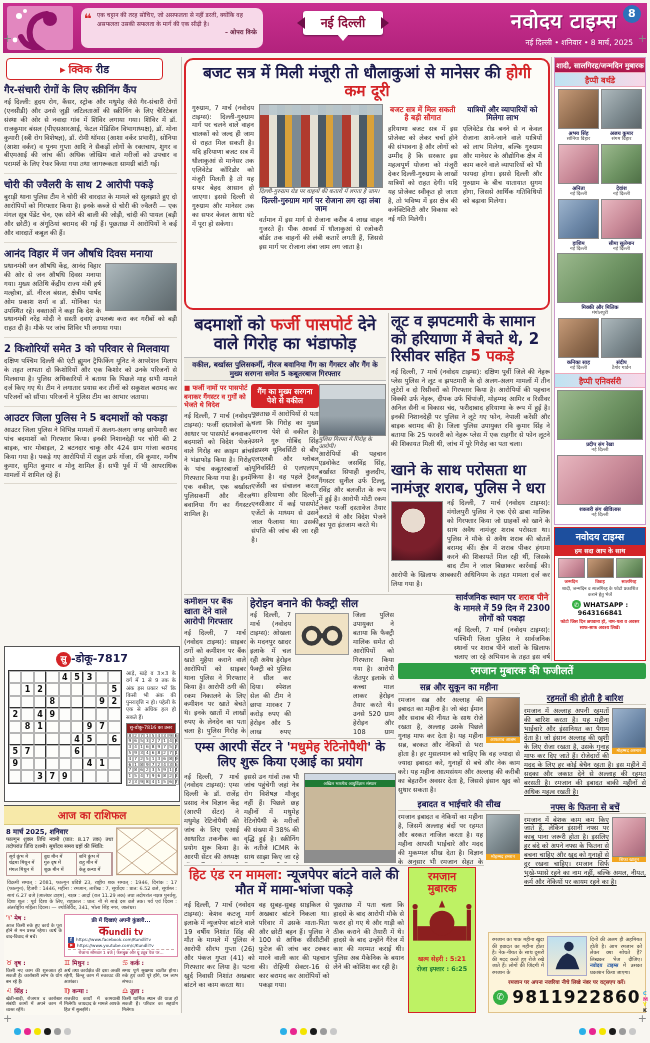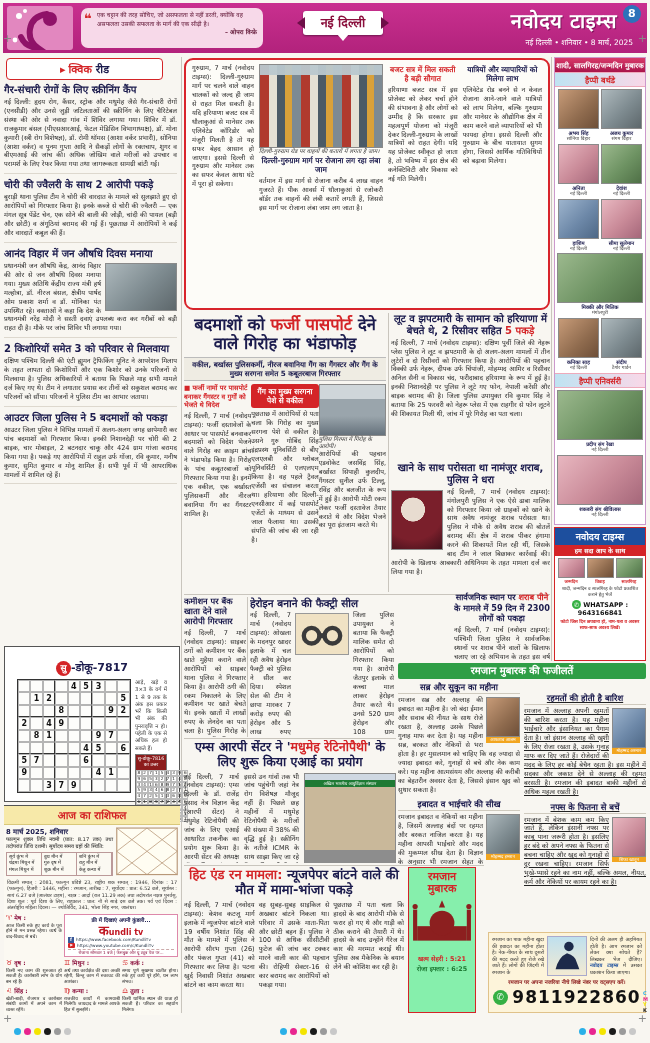--- a/index.html
+++ b/index.html
@@ -41,21 +41,21 @@
   .vr{position:absolute;width:1px;background:#c9c5bd;}
   .hr{position:absolute;height:1px;background:#c9c5bd;}
   
   .qr{left:4px;top:57px;width:176px;height:588px;overflow:hidden;padding-right:3px;box-sizing:border-box;}
   .qr-head{border:1.5px solid #d42427;border-radius:4px;padding:2px 6px;font-size:11px;font-weight:bold;margin:1px 14px 4px 2px;text-align:center;background:#fff;}
   .qr-head .flag{color:#d42427;margin-right:3px;}
   .qr-art{margin-bottom:5px;border-bottom:1px solid #ddd8ce;padding-bottom:4px;}
   .qr-art h3{margin:0 0 2px;font-size:10px;}
   .qr-photo{float:right;width:72px;height:48px;margin:1px 0 2px 4px;}
   
-  .sud{left:4px;top:646px;width:176px;height:156px;border:1px solid #555;background:#fff;box-sizing:border-box;padding:12px;}
+  .sud{left:4px;top:646px;width:176px;height:156px;border:1px solid #555;background:#fff;box-sizing:border-box;padding:3px;}
   .sud-title{text-align:center;font-weight:bold;font-size:11px;color:#1b1b4d;margin-bottom:3px;}
   .sud-su{display:inline-block;background:#d42427;color:#fff;border-radius:50%;width:15px;height:15px;line-height:15px;font-size:9px;}
   .su-grid{display:grid;grid-template-columns:repeat(9,12.4px);grid-auto-rows:12.4px;border:1.5px solid #333;float:left;}
   .su-cell{border:0.5px solid #b5b5b5;font-size:8px;font-weight:bold;color:#111;display:flex;align-items:center;justify-content:center;background:#fdfdfb;}
   .su-cell.br{border-right:1.5px solid #333;}
   .su-cell.bb{border-bottom:1.5px solid #333;}
   .sud-side{margin-left:118px;font-size:5.4px;line-height:1.35;text-align:justify;color:#333;}
   .ans-box{margin-top:2px;border:1px solid #777;}
   .ans-head{background:#8c1c1c;color:#fff;font-size:4.8px;text-align:center;padding:1px 0;}
   .sa-grid{display:grid;grid-template-columns:repeat(9,5.8px);grid-auto-rows:5.8px;}
@@ -99,21 +99,21 @@
   .crime h1{margin:0;font-size:16.5px;text-align:center;line-height:1.12;}
   .cs-deck{background:#efece3;border-top:1px solid #bbb;border-bottom:1px solid #bbb;margin:3px 0;
            font-size:7.2px;font-weight:bold;color:#1b1b4d;text-align:center;padding:2px;line-height:1.25;}
   .cs-cols{display:flex;}
   .cs-c{flex:1;}
   .cs-bullet{font-size:6.6px;font-weight:bold;color:#d42427;line-height:1.3;margin-bottom:2px;}
   .ph-group{width:100%;height:52px;background:linear-gradient(180deg,#cfd6da 0 28%,#9aa5ac 28% 62%,#66727c);}
   .cs-box{background:#d42427;color:#fff;font-weight:bold;font-size:7.4px;text-align:center;border-radius:3px;padding:3px 2px;line-height:1.25;margin-bottom:2px;}
   
   .loot{left:391px;top:313px;width:159px;height:147px;overflow:hidden;}
-  .loot h2,.liq h2{margin:0 0 2px;font-size:10px;text-align:center;line-height:1.18;}
+  .loot h2,.liq h2{margin:0 0 2px;font-size:15px;line-height:1.18;}
   .liq{left:391px;top:462px;width:159px;height:130px;overflow:hidden;}
   .ph-wine{float:left;width:52px;height:60px;margin:2px 4px 1px 0;background:radial-gradient(circle at 42% 32%,#e8dcd0 0 24%,#7a1f2b 25% 62%,#40101a);}
   .comm{left:184px;top:597px;width:62px;height:140px;overflow:hidden;}
   .comm h2{margin:0 0 2px;font-size:8.3px;line-height:1.2;}
   .hero{left:250px;top:597px;width:144px;height:140px;overflow:hidden;}
   .hero h2{margin:0 0 2px;font-size:10.5px;}
   .hero-cols{display:flex;gap:4px;}
   .cuffs{width:52px;height:40px;background:#f0e2c4;border:1px solid #999;flex:0 0 auto;margin-top:2px;}
   .drink{left:454px;top:592px;width:96px;height:68px;overflow:hidden;}
   .drink h2{margin:0 0 2px;font-size:8.2px;text-align:center;line-height:1.22;}
@@ -155,21 +155,21 @@
   .rz-head{left:398px;top:663px;width:248px;height:16px;background:#2f9e46;color:#fff;font-weight:bold;font-size:10px;text-align:center;line-height:16px;border-radius:2px;}
   .rz-col{overflow:hidden;}
   .rz-c1{left:398px;top:681px;width:122px;height:184px;}
   .rz-c2{left:524px;top:692px;width:122px;height:248px;text-decoration:underline;}
   .rz-art{margin-bottom:4px;}
   .rz-art h4{margin:0 0 2px;font-size:8.4px;text-align:center;color:#1b1b4d;border-bottom:1px solid #cfcabe;padding-bottom:1px;}
   .rz-ph{float:right;width:34px;margin:1px 0 1px 3px;}
   .rz-ph .photo{width:34px;height:40px;}
   .rz-cap{background:#f2a51f;color:#fff;font-size:4.4px;text-align:center;line-height:1.3;}
   
-  .mosq{left:408px;top:867px;width:68px;height:146px;border:1.5px solid #d42427;background:#86efac;box-sizing:border-box;text-align:center;padding:3px 2px;overflow:hidden;}
+  .mosq{left:408px;top:867px;width:68px;height:146px;border:1.5px solid #d42427;background:#bef264;box-sizing:border-box;text-align:center;padding:3px 2px;overflow:hidden;}
   .mosq-t{color:#d42427;font-weight:bold;font-size:11px;line-height:1.1;}
   .mosq-times{font-size:6.4px;font-weight:bold;margin-top:3px;line-height:1.6;}
   .mosq-times .sehri{color:#d42427;}
   .mosq-times .iftar{color:#1e7a34;}
   .pray{left:488px;top:932px;width:158px;height:81px;background:#fdf4da;border:1px solid #e0c28a;box-sizing:border-box;padding:3px;overflow:hidden;}
   .pray-row{display:flex;gap:3px;}
   .pray-txt{font-size:5px;line-height:1.32;text-align:justify;color:#333;flex:1;}
   .pray-sil{flex:0 0 38px;height:38px;background:linear-gradient(180deg,#bfe0ee,#f3ead2);border:1px solid #aac;}
   .pray-cta{font-size:5.4px;font-weight:bold;color:#8c1c1c;text-align:center;margin:2px 0 1px;}
   .pray-num{display:flex;align-items:center;justify-content:center;gap:4px;font-size:17px;font-weight:bold;color:#111;letter-spacing:1px;}
@@ -486,20 +486,21 @@
             <div class="z-top"><span class="z-icon">♏</span><span>वृश्चिक : </span></div>
           </div><div class="z-item">
             <div class="z-top"><span class="z-icon">♐</span><span>धनु : </span></div>
           </div><div class="z-item">
             <div class="z-top"><span class="z-icon">♑</span><span>मकर : </span></div>
           </div></div>
     </div>
   </div>
 
   <div class="abs tops">
+    <h1 class="hl"><span>बजट सत्र में मिली मंजूरी तो धौलाकुआं से मानेसर की </span><span class="red">होगी कम दूरी</span></h1>
     <div class="ts-cols">
       <div class="ts-c1 body-txt">गुरुग्राम, 7 मार्च (नवोदय टाइम्स): दिल्ली-गुरुग्राम मार्ग पर चलने वाले वाहन चालकों को जल्द ही जाम से राहत मिल सकती है। यदि हरियाणा बजट सत्र में धौलाकुआं से मानेसर तक एलिवेटेड कॉरिडोर को मंजूरी मिलती है तो यह सफर बेहद आसान हो जाएगा। इससे दिल्ली से गुरुग्राम और मानेसर तक का सफर केवल आधा घंटे में पूरा हो सकेगा।</div>
       <div class="ts-c2">
         <div class="photo ph-traffic"></div>
         <div class="cap">दिल्ली-गुरुग्राम रोड पर वाहनों की कतारों में लगता है जाम।</div>
         <div class="ts-sub">दिल्ली-गुरुग्राम मार्ग पर रोजाना लग रहा लंबा जाम</div>
         <div class="body-txt">वर्तमान में इस मार्ग से रोजाना करीब 4 लाख वाहन गुजरते हैं। पीक आवर्स में धौलाकुआं से रजोकरी बॉर्डर तक वाहनों की लंबी कतारें लगती हैं, जिससे इस मार्ग पर रोजाना लंबा जाम लग जाता है।</div>
       </div>
       <div class="ts-c3">
         <div class="ts-sub red">बजट सत्र में मिल सकती है बड़ी सौगात</div>

